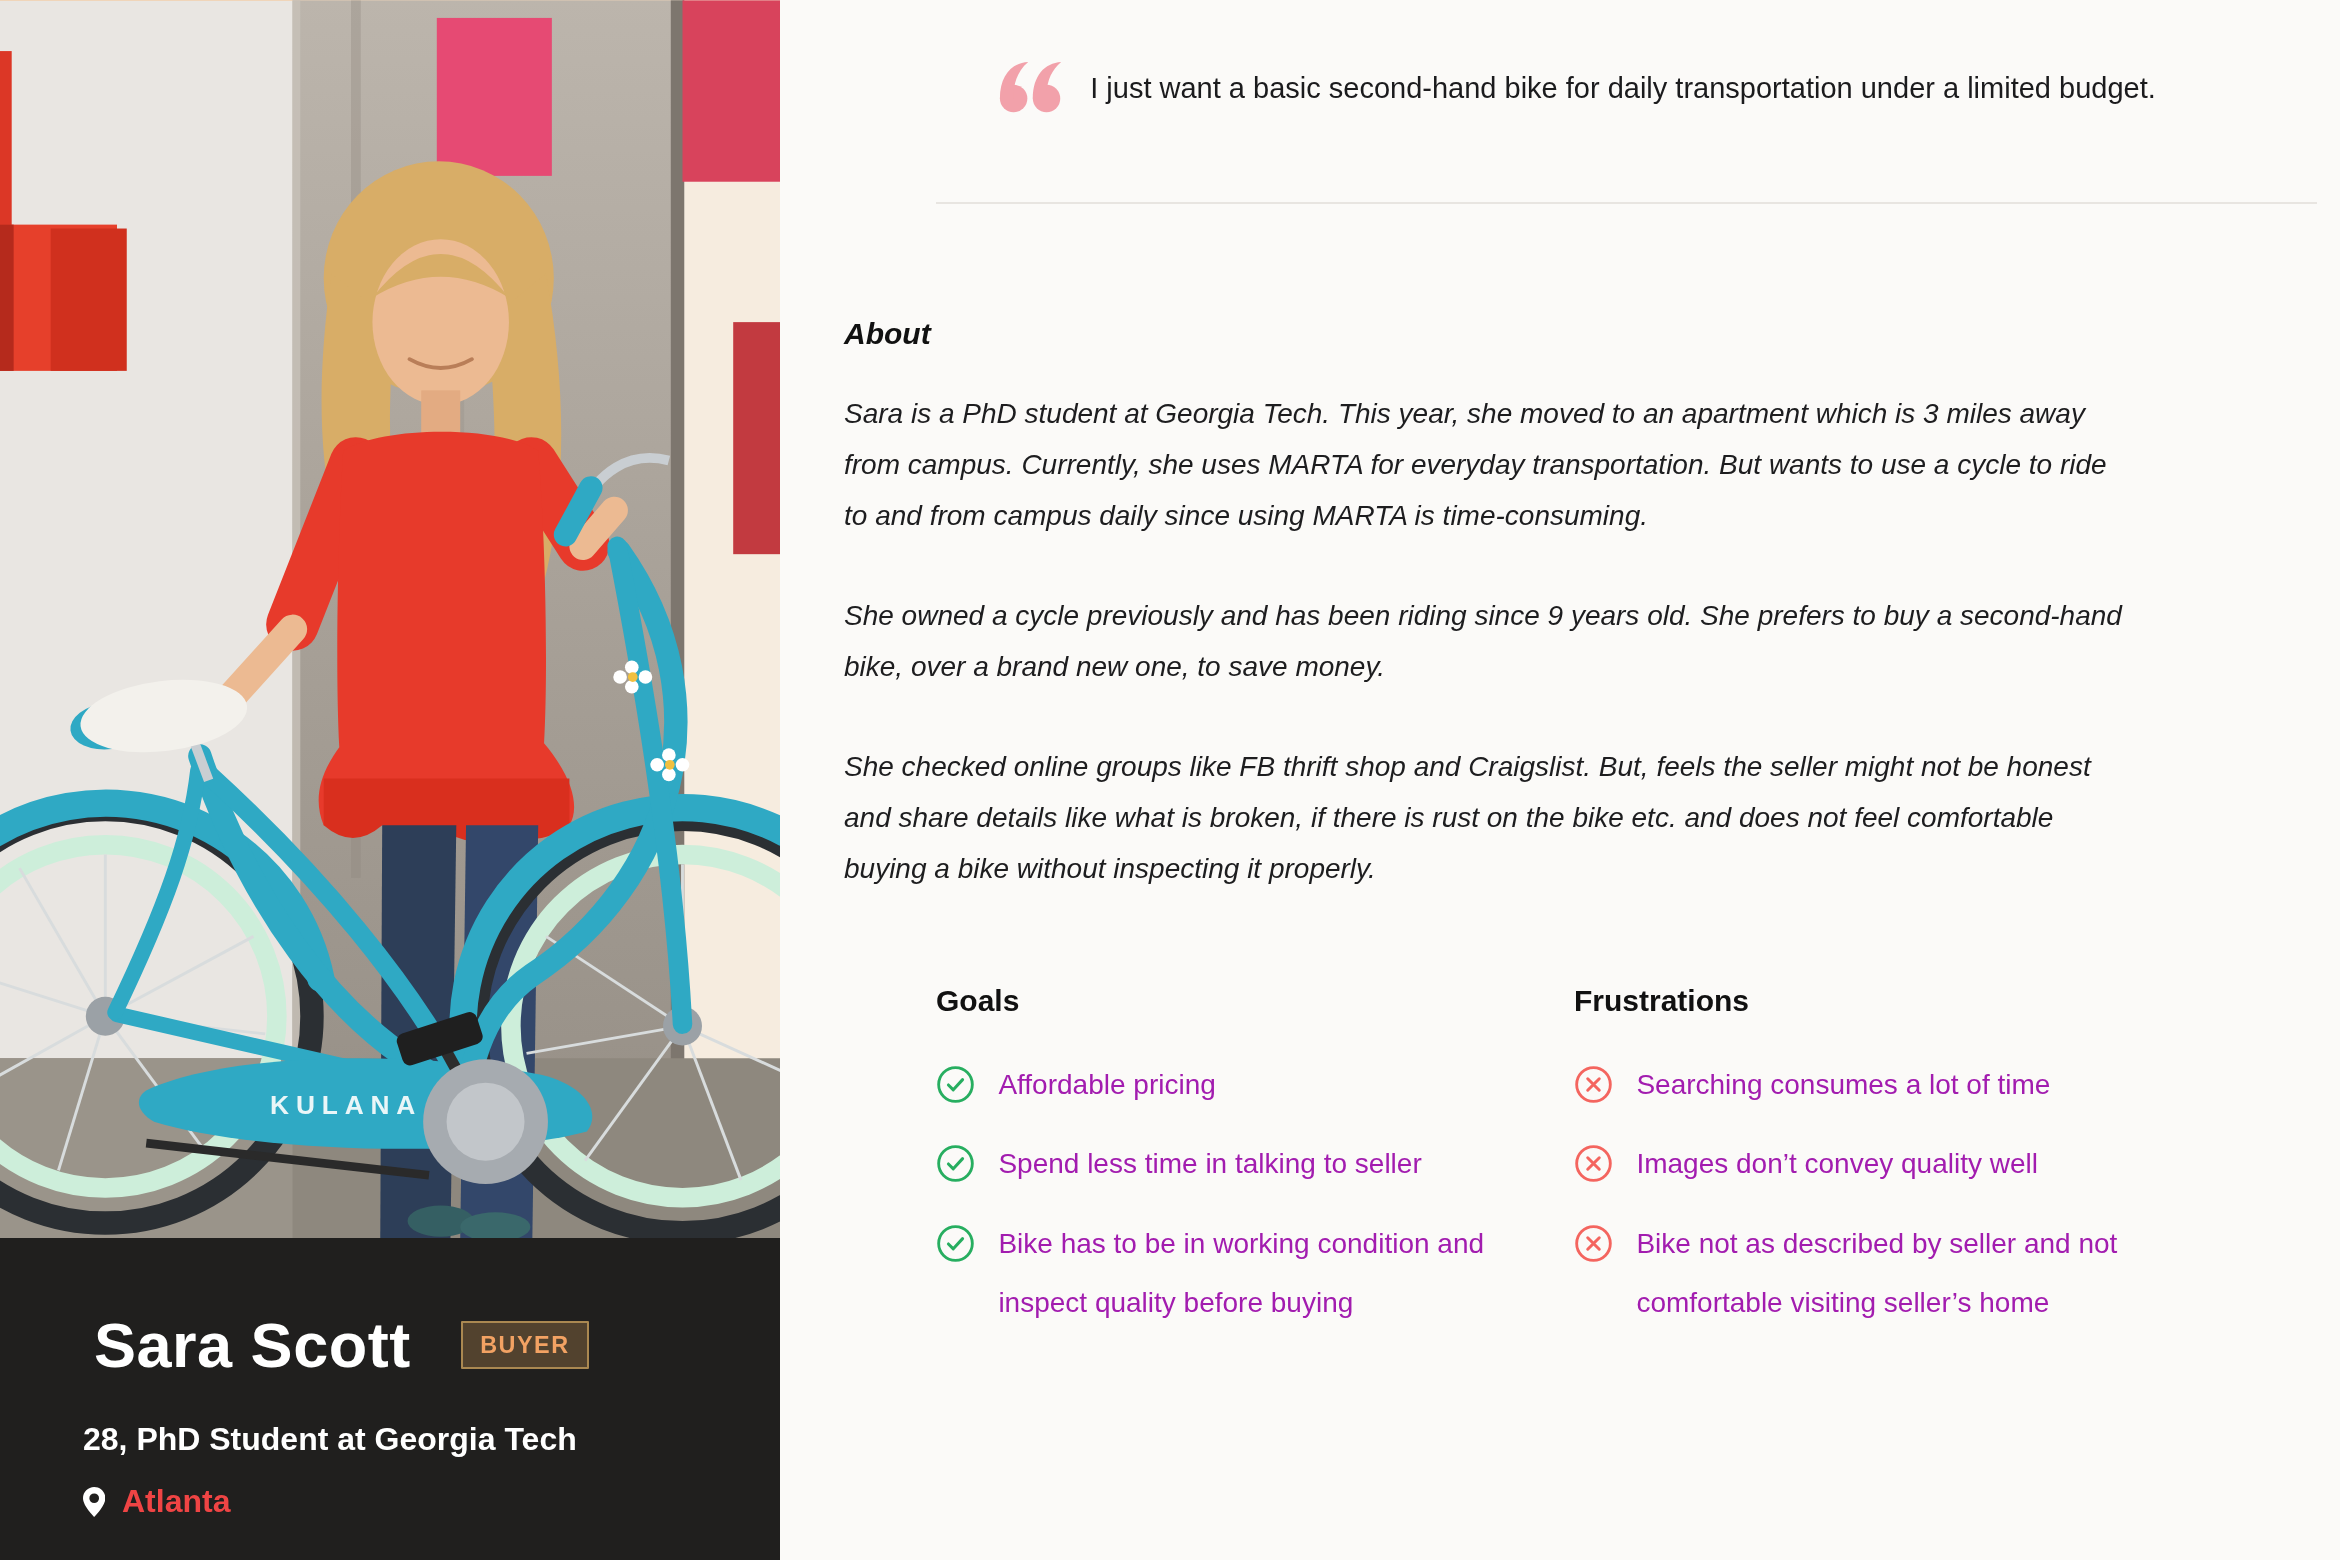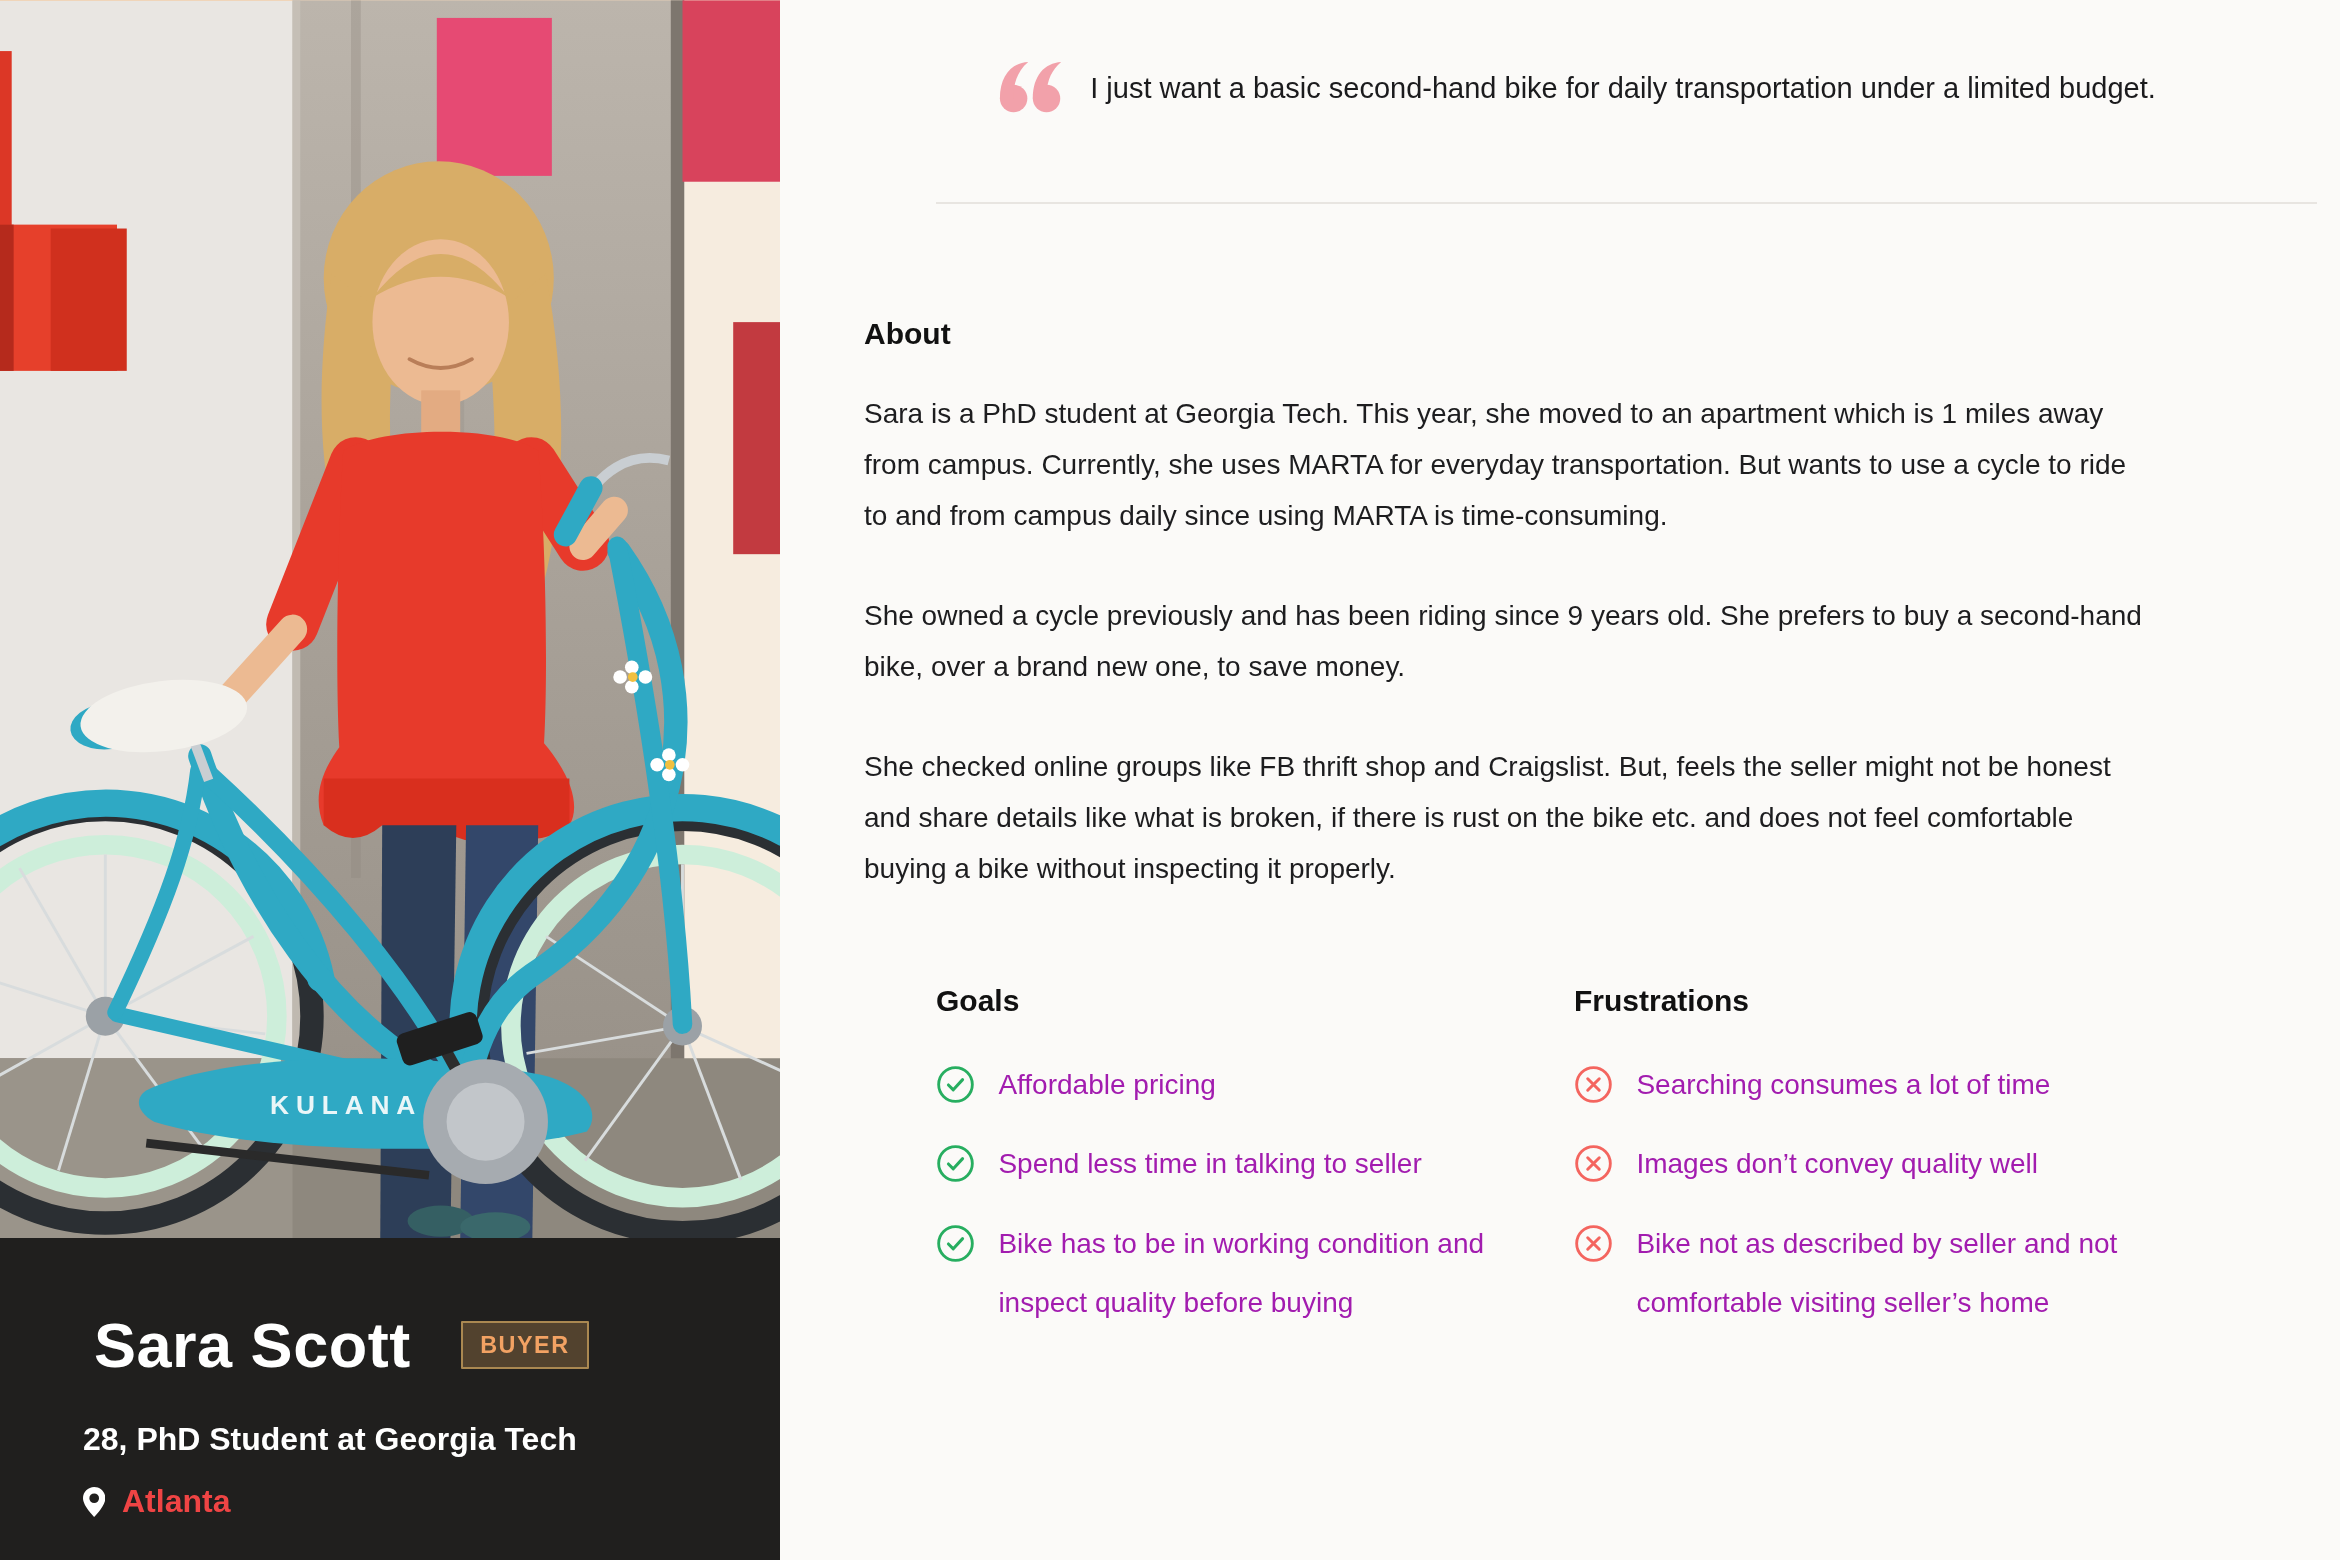--- a/index.html
+++ b/index.html
@@ -18,21 +18,21 @@
   .subtitle{margin:29px 0 0;font-size:32px;font-weight:bold;color:#ffffff;}
   .loc{margin-top:25px;display:flex;align-items:center;gap:16.6px;}
   .loc span{font-size:32px;font-weight:bold;color:#ef4444;}
 
   
   .right{flex:1;background:#fbfaf8;}
   .quote-row{display:flex;align-items:flex-start;gap:27px;margin:57px 39px 0 73px;justify-content:center;}
   .qmark{flex:0 0 64px;margin-top:3.9px;}
   .quote-text{margin:0;padding-top:9.8px;font-size:29px;line-height:1.5;color:#1b1b1d;}
   hr.divider{border:none;border-top:2px solid #e8e5e1;margin:84px 24.4px 0 156px;}
-  .about{margin:113px 0 0 84px;max-width:1278px;}
+  .about{margin:113px 0 0 64px;max-width:1278px;font-style:italic;}
   h2.sec{font-size:30px;font-weight:bold;color:#111111;margin:0 0 37px 0;}
   .about p{font-size:28px;line-height:51px;color:#1d1d1f;margin:0 0 49px 0;}
   .about p:last-child{margin-bottom:0;}
   .cols{display:flex;margin:90px 0 0 156px;}
   .col-goals{width:638px;flex:0 0 638px;}
   .col-frustrations{width:605px;}
   .cols ul{list-style:none;margin:0;padding:0;}
   .cols li{display:flex;gap:23.4px;font-size:28px;line-height:59px;color:#a21caf;margin-bottom:20.5px;}
   .cols li .ic{flex:0 0 39px;margin-top:9.8px;}
   .cols li span{flex:1;}
@@ -187,21 +187,21 @@
           </g>
         </svg>
       </div>
       <p class="quote-text">I just want a basic second-hand bike for daily transportation under a limited budget.</p>
     </div>
 
     <hr class="divider">
 
     <section class="about">
       <h2 class="sec">About</h2>
-      <p>Sara is a PhD student at Georgia Tech. This year, she moved to an apartment which is 1 miles away from campus. Currently, she uses MARTA for everyday transportation. But wants to use a cycle to ride to and from campus daily since using MARTA is time-consuming.</p>
+      <p>Sara is a PhD student at Georgia Tech. This year, she moved to an apartment which is 3 miles away from campus. Currently, she uses MARTA for everyday transportation. But wants to use a cycle to ride to and from campus daily since using MARTA is time-consuming.</p>
       <p>She owned a cycle previously and has been riding since 9 years old. She prefers to buy a second-hand bike, over a brand new one, to save money.</p>
       <p>She checked online groups like FB thrift shop and Craigslist. But, feels the seller might not be honest and share details like what is broken, if there is rust on the bike etc. and does not feel comfortable buying a bike without inspecting it properly.</p>
     </section>
 
     <div class="cols">
 
       <section class="col-goals">
         <h2 class="sec">Goals</h2>
         <ul>
           <li>

